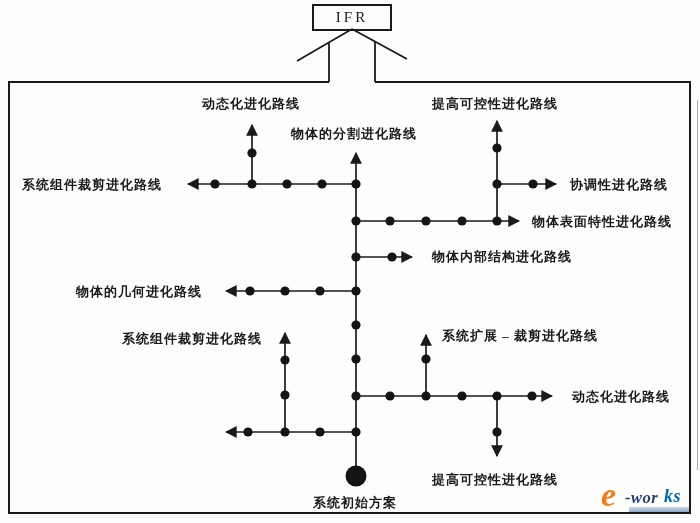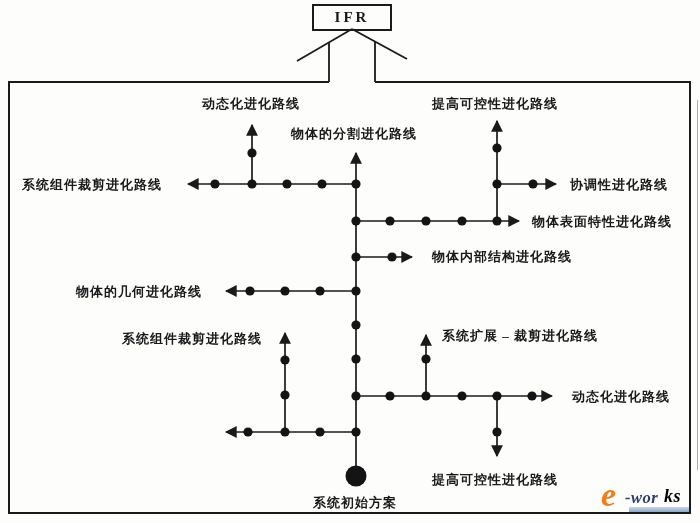--- a/index.html
+++ b/index.html
@@ -8,31 +8,31 @@
     font-family:"Liberation Serif","DejaVu Serif",serif;color:#1a1a1a;
   }
   #diagram-svg{position:absolute;left:0;top:0;}
   .lbl{
     position:absolute;font-size:13px;font-weight:bold;letter-spacing:1px;
     line-height:15px;white-space:nowrap;color:#1a1a1a;
   }
   #ifr-box{
     position:absolute;left:312px;top:4px;width:76px;height:23px;
     border:2px solid #1a1a1a;display:flex;align-items:center;justify-content:center;
-    font-size:15px;font-weight:bold;letter-spacing:3px;background:#fdfdfc;
+    font-size:15px;font-weight:normal;letter-spacing:3px;background:#fdfdfc;
   }
   #scan-edge{position:absolute;left:697px;top:100px;width:1px;height:370px;background:#9a9a9a;opacity:.8;}
   
   #logo{position:absolute;left:601px;top:482px;width:95px;height:32px;font-style:italic;font-weight:bold;}
   #logo .big-e{
     position:absolute;left:0;top:-6px;font-size:34px;color:#ee7f1d;
     font-family:"Liberation Serif","DejaVu Serif",serif;
   }
   #logo .mid{position:absolute;left:24px;top:6px;font-size:16.5px;color:#2c3d6e;letter-spacing:.5px;}
-  #logo .tail{position:absolute;left:63px;top:4px;font-size:18px;color:#000000;letter-spacing:.5px;}
+  #logo .tail{position:absolute;left:63px;top:4px;font-size:18px;color:#0369a1;letter-spacing:.5px;}
   #logo .bar{position:absolute;left:28px;top:25px;width:60px;height:5px;
     background:linear-gradient(180deg,#c9d6e5 0%,#8fa9c4 100%);}
 </style>
 </head>
 <body>
 
 <div id="stage">
 
   <div id="ifr-box">
     <span>IFR</span>

